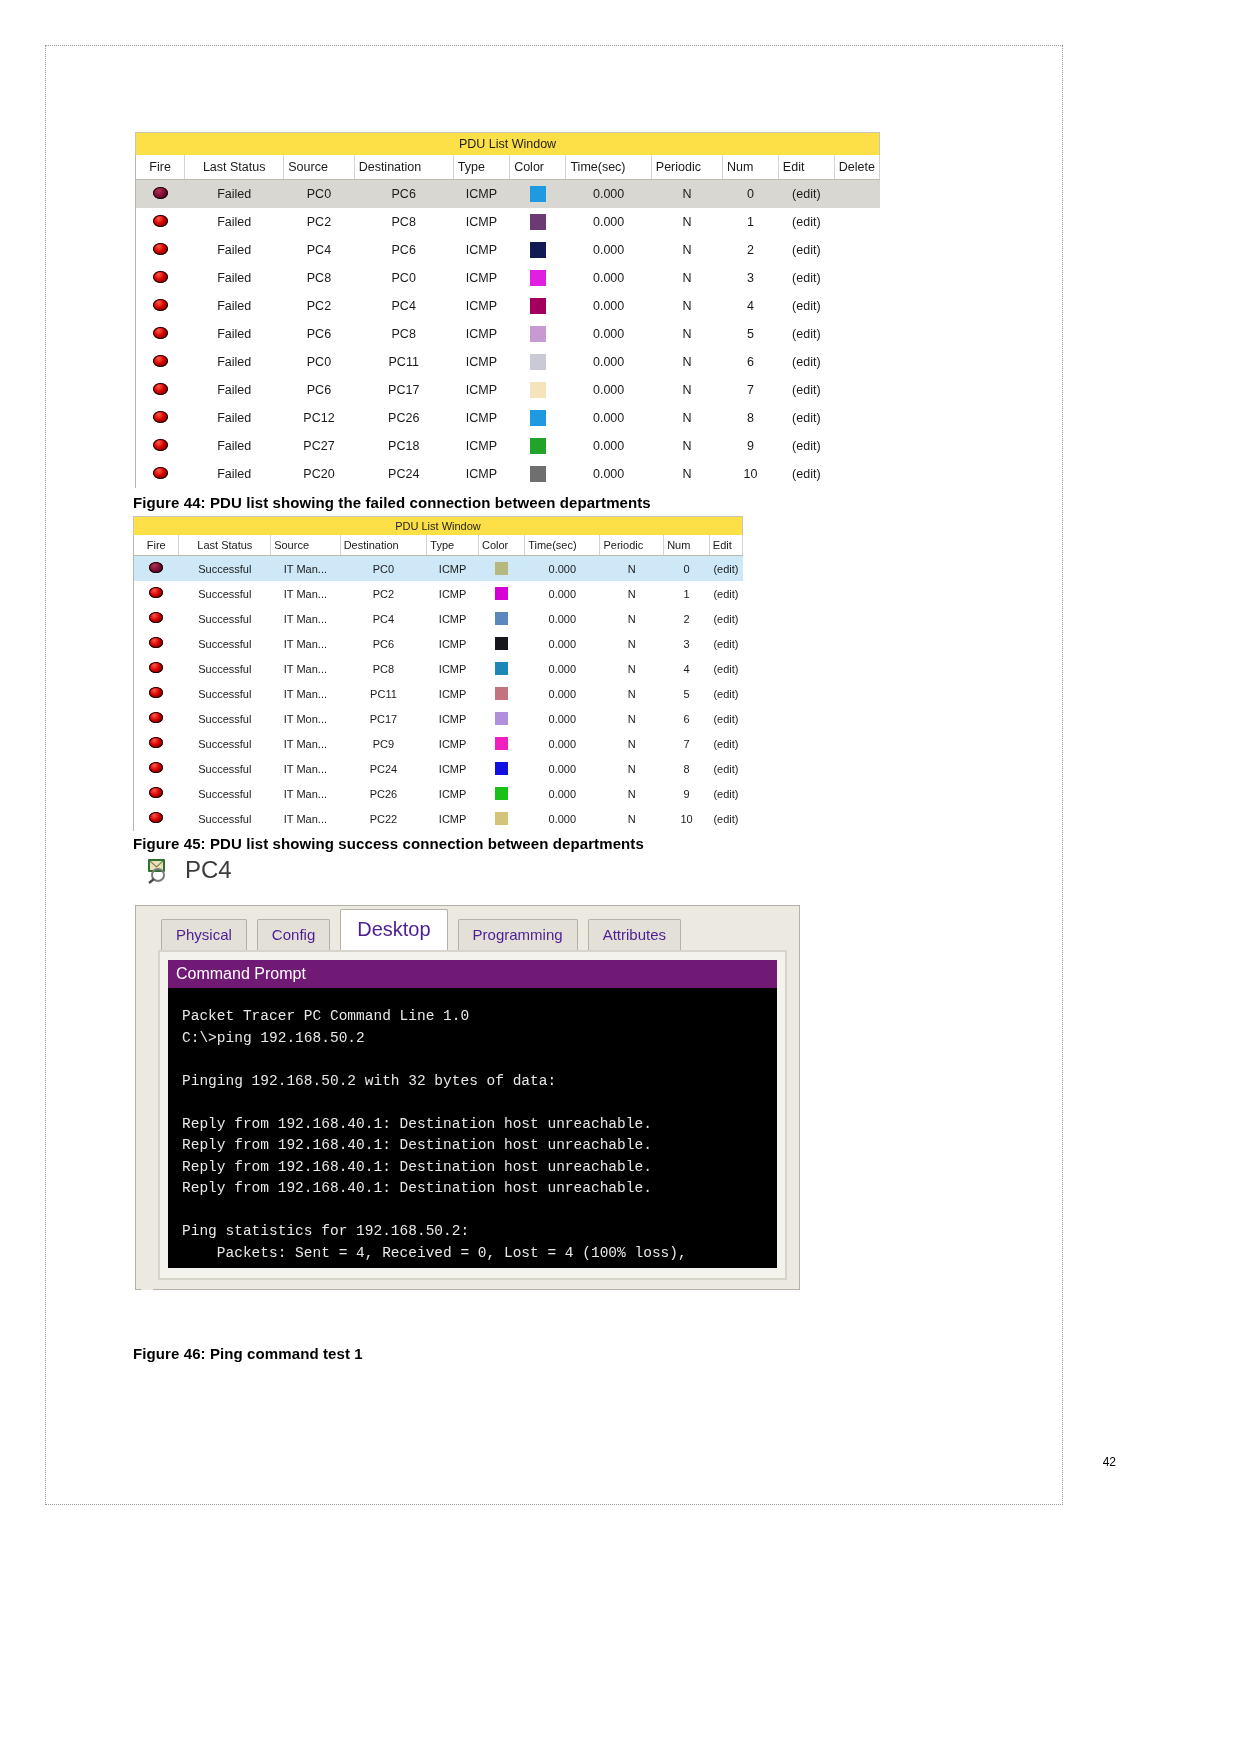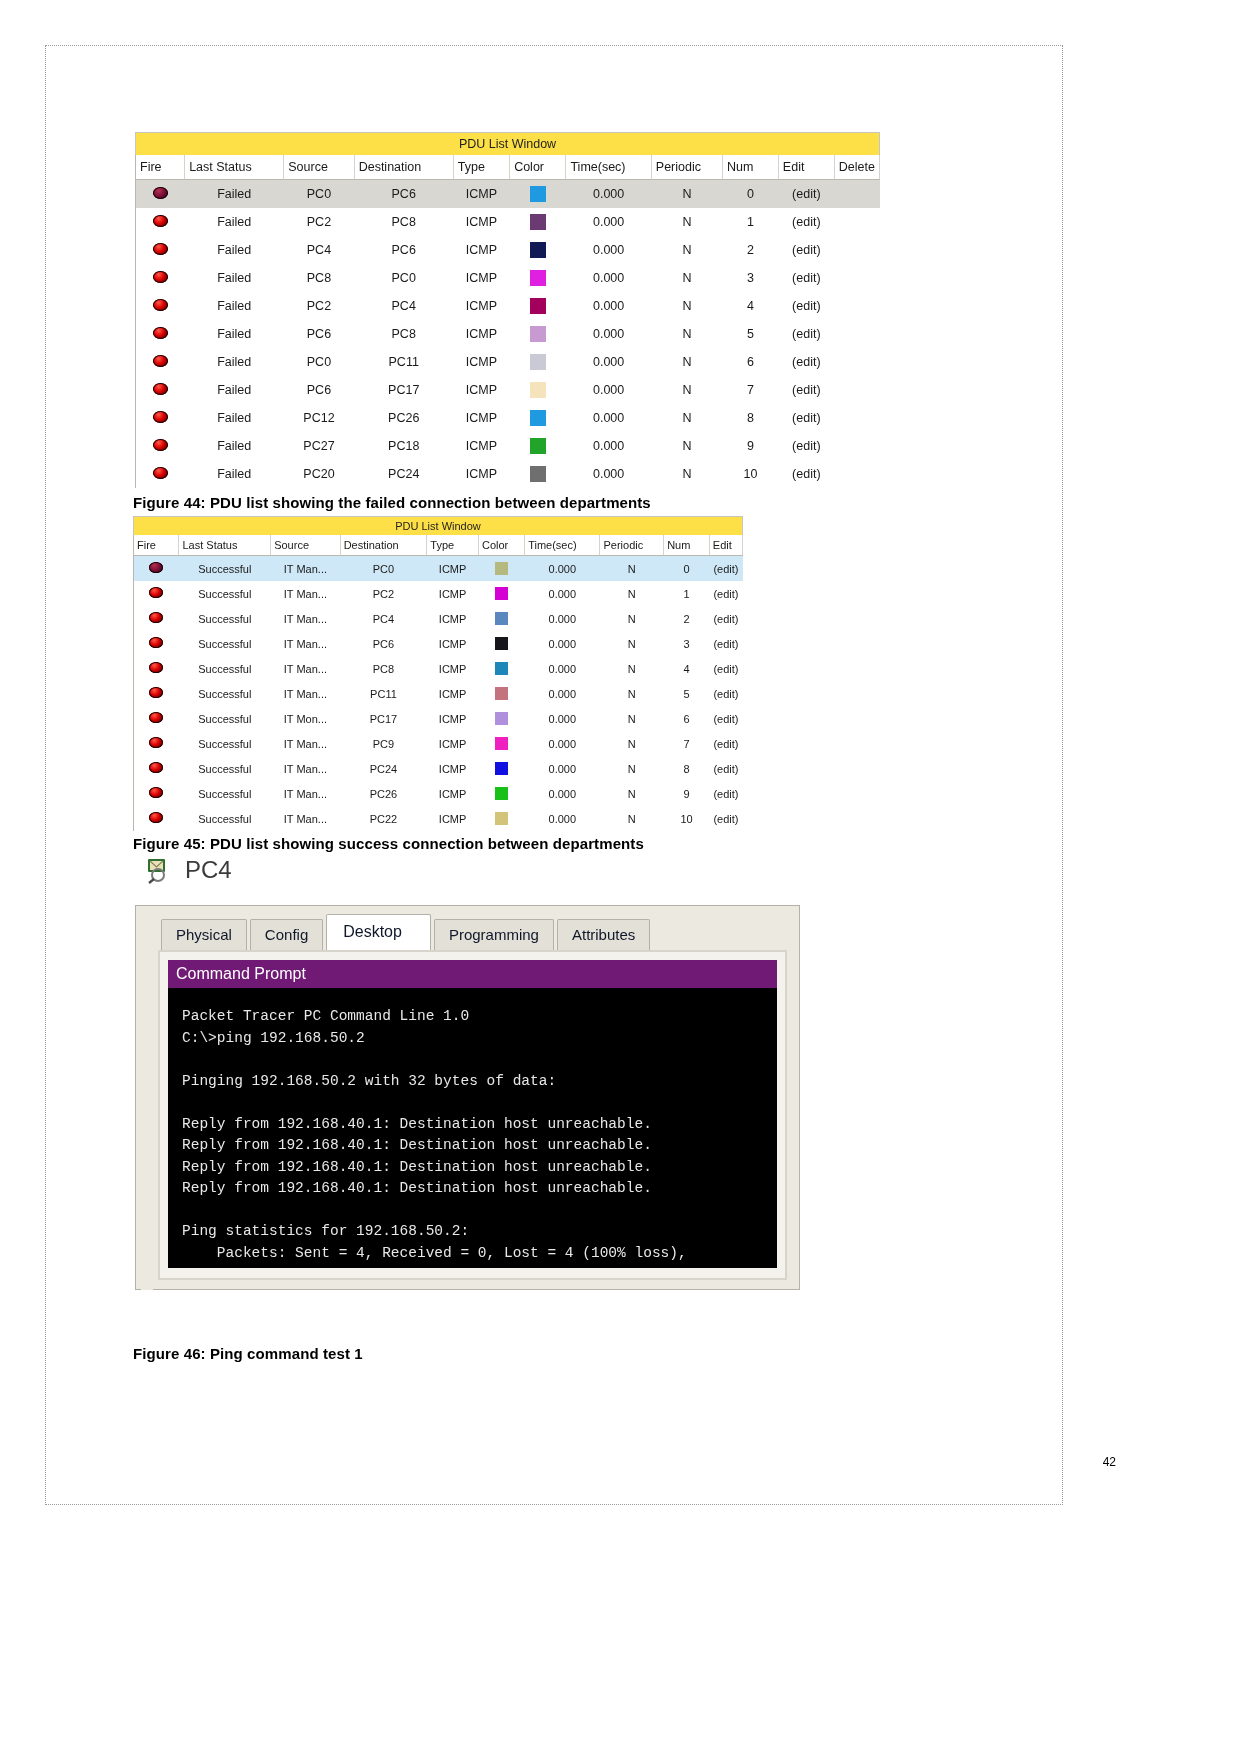--- a/index.html
+++ b/index.html
@@ -37,21 +37,21 @@
   table.pdu th{
     font-weight:normal;
     color:#1a1a1a;
     text-align:left;
     border-bottom:1px solid #bbb8b0;
     border-right:1px solid #d6d3cb;
     padding:4px 4px;
     background:#ffffff;
     white-space:nowrap;
   }
-  table.pdu th.left{ text-align:left; padding-left:8px; }
+  table.pdu th.left{ text-align:center; padding-left:8px; }
   table.pdu td{
     text-align:center;
     color:#1a1a1a;
     padding:3px 4px;
     white-space:nowrap;
   }
   .swatch{ display:inline-block; border:0; }
   .led{
     display:inline-block;
     border-radius:50%;
@@ -117,33 +117,33 @@
     box-sizing:border-box;
     overflow:hidden;
   }
   .tabs{
     display:flex; align-items:flex-end;
     padding:8px 20px 0 25px;
     height:44px; box-sizing:border-box;
     background:#ece9e0;
   }
   .tab{
-    font-size:15px; color:#0f172a;
+    font-size:15px; color:#4c1d95;
     padding:6px 14px 7px 14px;
     border:1px solid #b4b1a8;
     border-bottom:none;
     background:#e3e0d7;
-    margin-right:3px;
+    margin-right:10px;
     border-radius:2px 2px 0 0;
     white-space:nowrap;
   }
   .tab.active{
     background:#ffffff;
-    font-size:16px;
-    padding:8px 28px 9px 16px;
+    font-size:20px;
+    padding:8px 16px 9px 16px;
     position:relative; z-index:2;
   }
   .inner-panel{
     margin:0 12px 0 22px;
     border:2px solid #d7d4cb;
     background:#f4f2ec;
     padding:8px;
     height:330px;
     box-sizing:border-box;
   }

